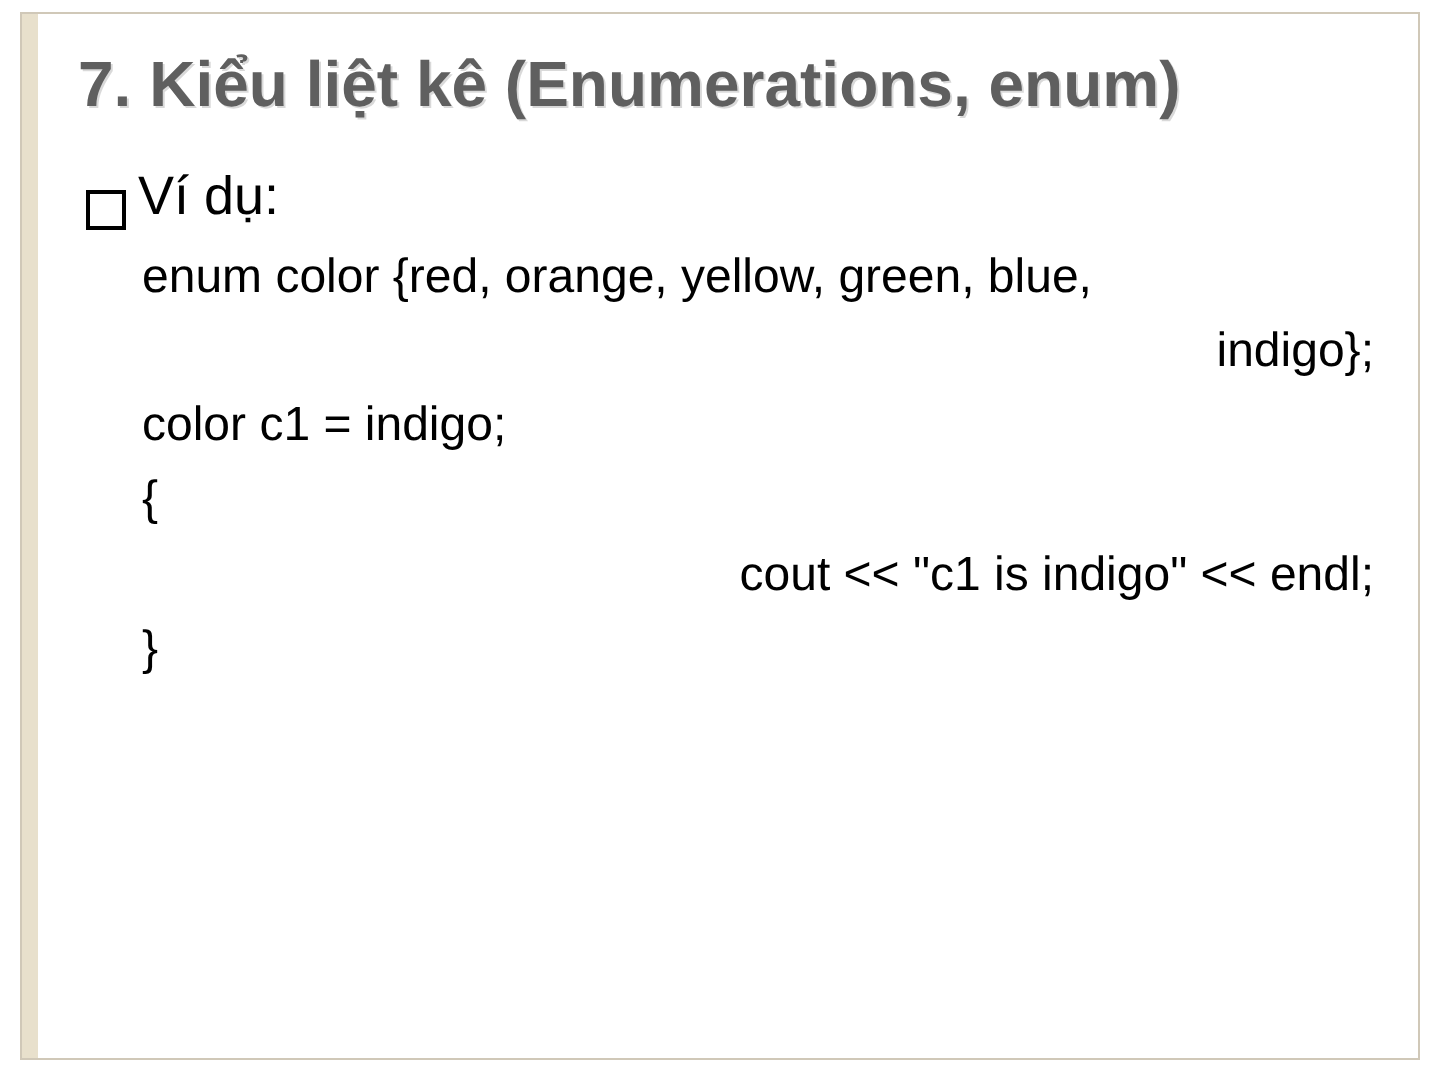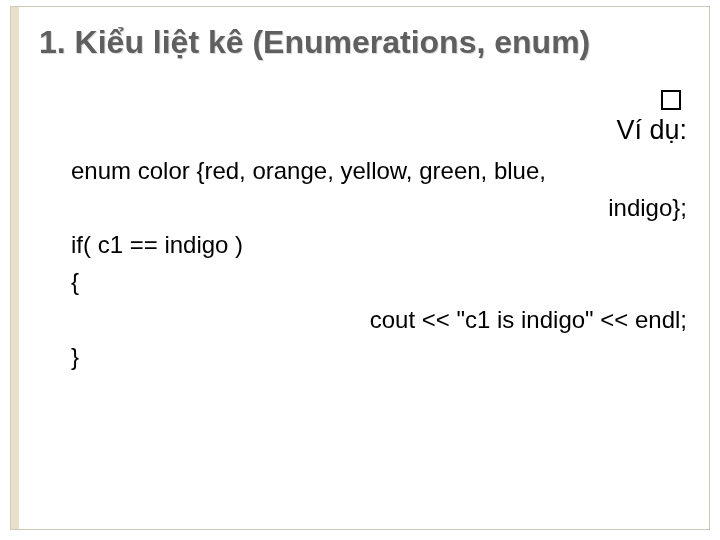--- a/index.html
+++ b/index.html
@@ -33,23 +33,22 @@
     text-shadow:1px 1px 0 rgba(0,0,0,0.15);
     margin:0 0 16px 0;
   }
   .body{
     font-size:27px;
     line-height:1.55;
     color:#000;
   }
   .bullet-row{
     display:flex;
-    align-items:flex-end;
+    align-items:center;
     margin-left:4px;
-    flex-direction:column;
   }
   .bullet-box{
     width:16px;height:16px;
     border:2px solid #000;
     margin-top:12px;
     margin-right:6px;
     flex:0 0 auto;
   }
   .bullet-text{
     font-size:27px;
@@ -61,33 +60,33 @@
   } 
   .indent1{padding-left:22px;text-align:right;}
 </style>
 </head>
 <body>
 
 <div class="frame">
   <div class="accent"></div>
   <div class="content">
 
-    <h1 class="title">1. Kiểu liệt kê (Enumerations, enum)</h1>
+    <h1 class="title">7. Kiểu liệt kê (Enumerations, enum)</h1>
 
     <div class="body">
 
       <div class="bullet-row">
         <span class="bullet-box"></span>
         <span class="bullet-text">Ví dụ:</span>
       </div>
 
       <div class="code-block">
         <div>enum color {red, orange, yellow, green, blue,</div>
         <div class="indent1">indigo};</div>
-        <div>if( c1 == indigo )</div>
+        <div>color c1 = indigo;</div>
         <div>{</div>
         <div class="indent1">cout &lt;&lt; "c1 is indigo" &lt;&lt; endl;</div>
         <div>}</div>
       </div>
 
     </div>
   </div>
 </div>
 
 </body></html>

